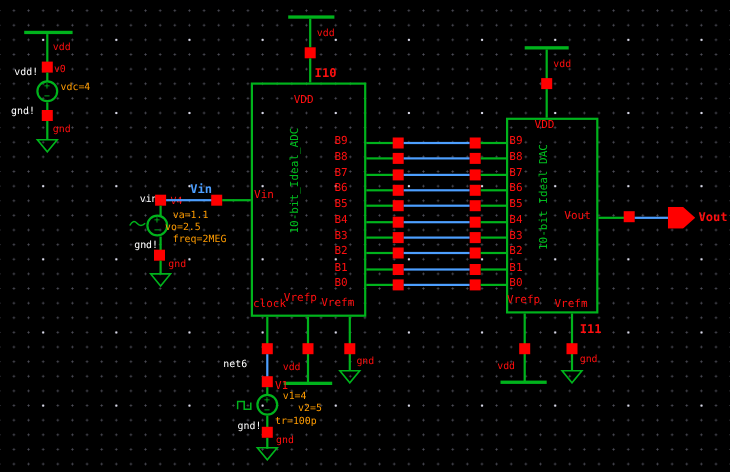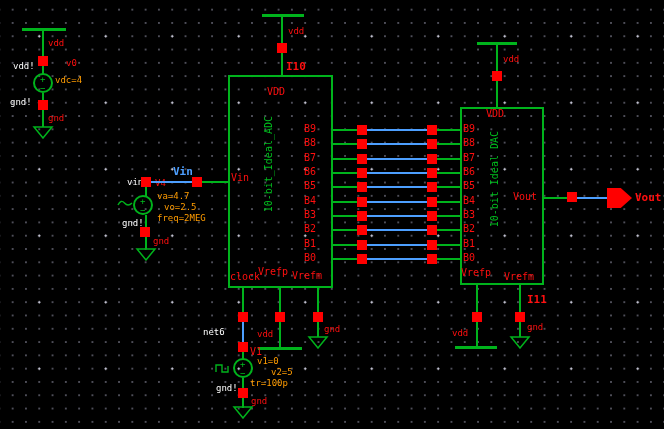--- a/index.html
+++ b/index.html
@@ -31,21 +31,21 @@
 </head>
 <body>
 
 <div class="canvas">
 
   <div class="wire" style="left:22px;top:28px;width:44px;height:3px"></div>
   <div class="wire" style="left:42px;top:31px;width:2px;height:27px"></div>
   <div class="a red f9" style="left:48px;top:39px">vdd</div>
   <div class="sq" style="left:38px;top:56px"></div>
   <div class="a wht f9" style="left:13px;top:62px">vdd!</div>
-  <div class="a red f9" style="left:66px;top:59px">v0</div>
+  <div class="a red f9" style="left:49px;top:59px">v0</div>
   <div class="wire" style="left:42px;top:66px;width:2px;height:8px"></div>
   <div class="circ" style="left:33px;top:73px"></div>
   <div class="plus" style="left:40px;top:75px">+</div>
   <div class="plus" style="left:40px;top:84px">−</div>
   <div class="a org f9" style="left:55px;top:76px">vdc=4</div>
   <div class="wire" style="left:42px;top:93px;width:2px;height:9px"></div>
   <div class="sq" style="left:38px;top:100px"></div>
   <div class="a wht f9" style="left:10px;top:98px">gnd!</div>
   <div class="wire" style="left:42px;top:110px;width:2px;height:17px"></div>
   <div class="a red f9" style="left:48px;top:114px">gnd</div>
@@ -60,22 +60,22 @@
   <div class="bwire" style="left:151px;top:181px;width:43px;height:2px"></div>
   <div class="sq" style="left:192px;top:177px"></div>
   <div class="wire" style="left:202px;top:181px;width:26px;height:2px"></div>
   <div class="wire" style="left:145px;top:187px;width:2px;height:9px"></div>
   <div class="circ" style="left:133px;top:195px"></div>
   <div class="plus" style="left:140px;top:197px">+</div>
   <div class="plus" style="left:140px;top:206px">−</div>
   <svg class="a" style="left:117px;top:199px" width="16" height="10" viewBox="0 0 16 10">
       <path d="M1 6 Q4 0 7.5 4 T 15 4" fill="none" stroke="#00b31c" stroke-width="1.4"></path>
     </svg>
-  <div class="a org f9" style="left:157px;top:192px">va=4.7</div>
-  <div class="a org f9" style="left:164px;top:203px">vo=2.5</div>
+  <div class="a org f9" style="left:157px;top:192px">va=1.1</div>
+  <div class="a org f9" style="left:150px;top:203px">vo=2.5</div>
   <div class="a org f9" style="left:157px;top:214px">freq=2MEG</div>
   <div class="wire" style="left:145px;top:215px;width:2px;height:13px"></div>
   <div class="a wht f9" style="left:122px;top:219px">gnd!</div>
   <div class="sq" style="left:140px;top:227px"></div>
   <div class="wire" style="left:145px;top:237px;width:2px;height:12px"></div>
   <div class="a red f9" style="left:153px;top:237px">gnd</div>
   <svg class="a" style="left:135px;top:248px" width="22" height="13" viewBox="0 0 22 13">
       <path d="M2 1 H20 L11 12 Z" fill="none" stroke="#00b31c" stroke-width="1.5"></path>
     </svg>
 
@@ -200,21 +200,21 @@
     </svg>
 
   <div class="a wht f9" style="left:203px;top:328px">net6</div>
   <div class="a red f10" style="left:250px;top:347px">V1</div>
   <div class="circ" style="left:233px;top:358px"></div>
   <div class="plus" style="left:240px;top:360px">+</div>
   <div class="plus" style="left:240px;top:369px">−</div>
   <svg class="a" style="left:215px;top:363px" width="15" height="10" viewBox="0 0 15 10">
       <path d="M1 9 V2 H7 V9 H13 V3" fill="none" stroke="#00b31c" stroke-width="1.4"></path>
     </svg>
-  <div class="a org f9" style="left:257px;top:357px">v1=0</div>
+  <div class="a org f9" style="left:257px;top:357px">v1=4</div>
   <div class="a org f9" style="left:271px;top:368px">v2=5</div>
   <div class="a org f9" style="left:250px;top:379px">tr=100p</div>
   <div class="a wht f9" style="left:216px;top:384px">gnd!</div>
   <div class="wire" style="left:242px;top:378px;width:2px;height:12px"></div>
   <div class="sq" style="left:238px;top:388px"></div>
   <div class="a red f9" style="left:251px;top:397px">gnd</div>
   <div class="wire" style="left:242px;top:398px;width:2px;height:10px"></div>
   <svg class="a" style="left:232px;top:406px" width="22" height="13" viewBox="0 0 22 13">
       <path d="M2 1 H20 L11 12 Z" fill="none" stroke="#00b31c" stroke-width="1.5"></path>
     </svg>

